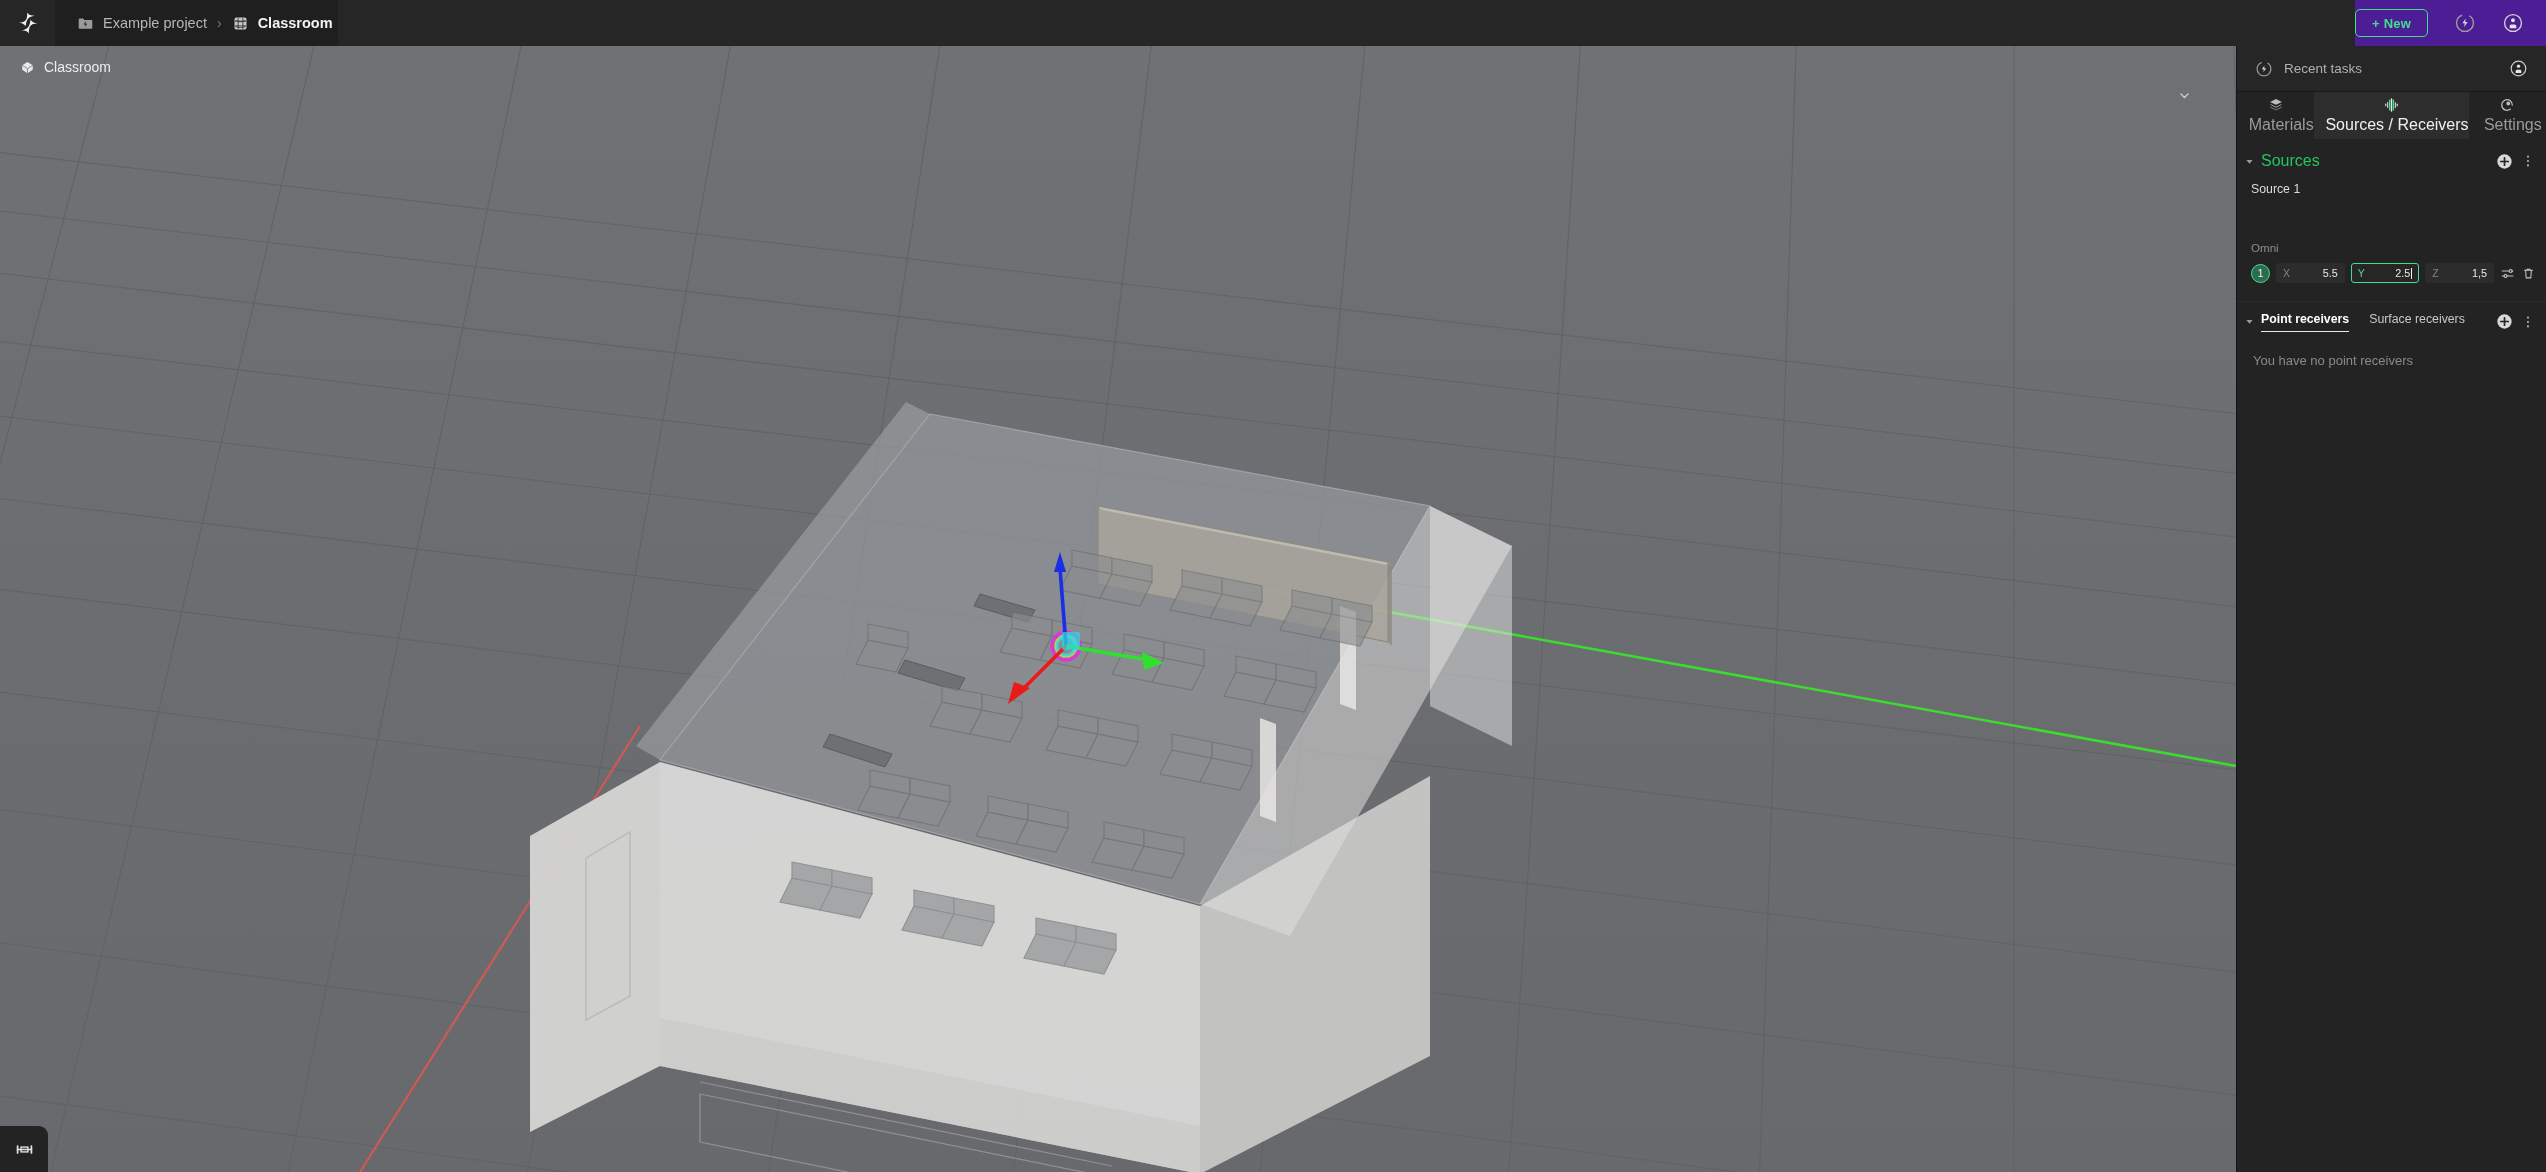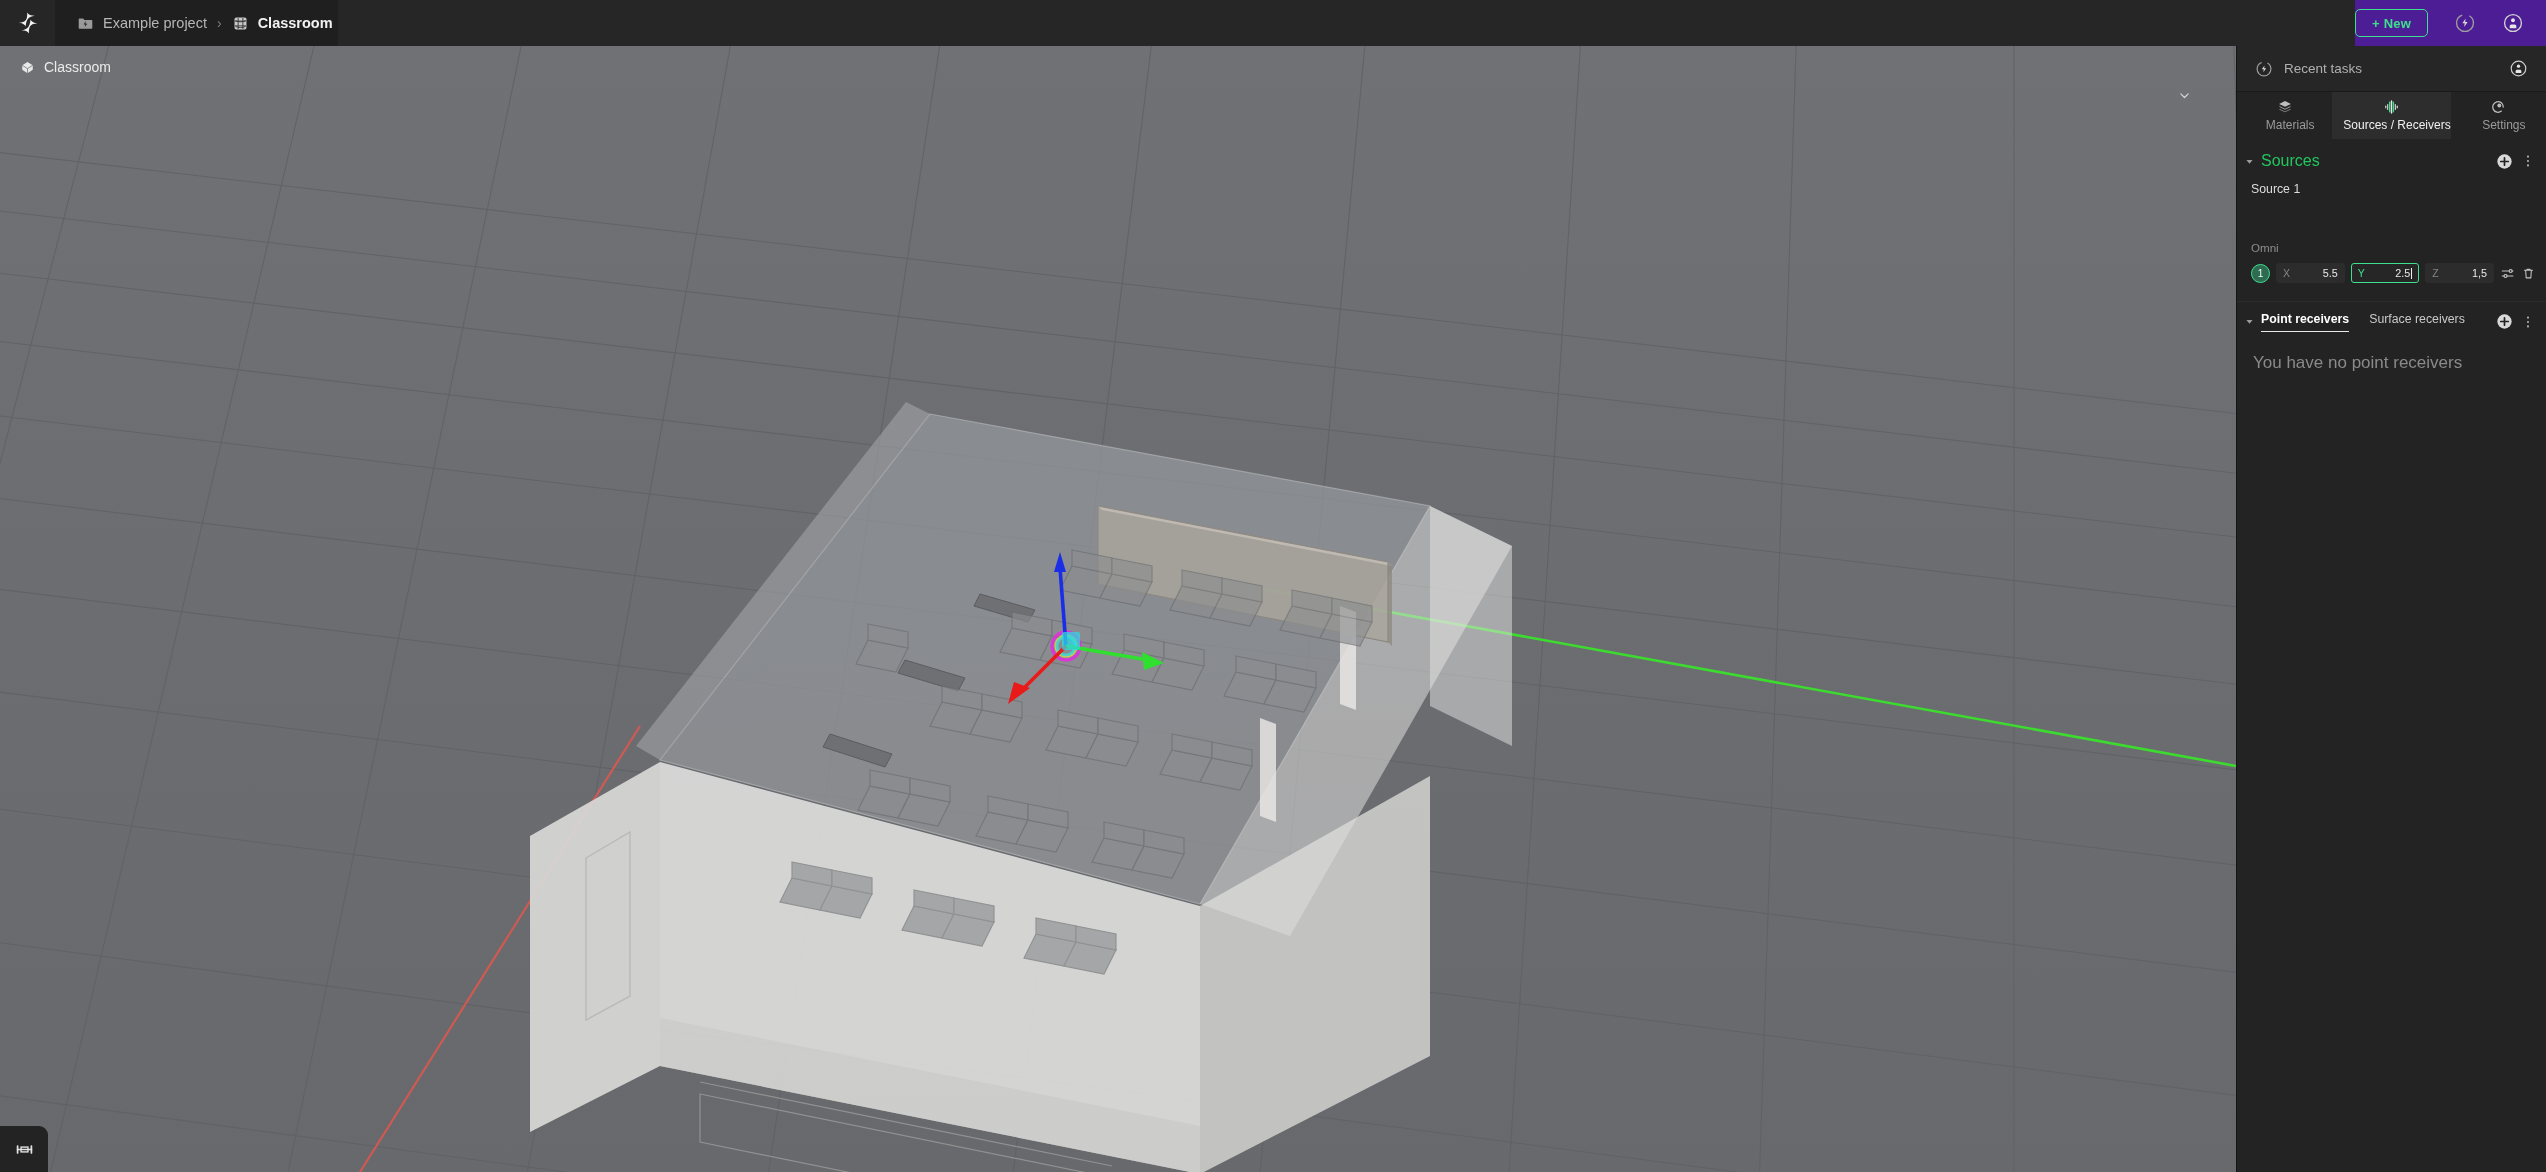--- a/index.html
+++ b/index.html
@@ -92,21 +92,21 @@
   .sim-chip-txt{ font-size:12.8px; color:#eaeaea; font-weight:bold; flex:1 1 auto; }
   .kebab{ width:18px; height:18px; display:block; cursor:pointer; flex:0 0 18px; }
 
   .rp-tabs{ display:flex; flex:0 0 47px; height:47px; }
   .rp-tab{
     flex:1 1 0; display:flex; flex-direction:column; align-items:center; justify-content:center;
     gap:3px; cursor:pointer; background:#232323; position:relative;
   }
   .rp-tab.active{ background:#2d2d2d; }
   .rp-tab-ico{ width:16px; height:16px; display:block; }
-  .rp-tab-txt{ font-size:12px; color:#9b9b9b; white-space:nowrap;margin-left:11px; }
+  .rp-tab-txt{ font-size:16px; color:#9b9b9b; white-space:nowrap;margin-left:11px; }
   .rp-tab.active .rp-tab-txt{ color:#f0f0f0; }
 
   .rp-scroll{ flex:1 1 auto; overflow:hidden; }
 
   .sec-head{
     height:32px; display:flex; align-items:center; padding:0 10px 0 8px; gap:7px; margin-top:6px;
   }
   .tri{ width:9px; height:9px; display:block; flex:0 0 9px; cursor:pointer; }
   .sec-title{ font-size:16px; color:#22c55e; font-weight:normal; }
   .sec-spacer{ flex:1 1 auto; }
@@ -138,21 +138,21 @@
   .recv-head{
     height:34px; display:flex; align-items:center; padding:0 10px 0 8px; gap:7px;
     margin-top:10px; border-top:1px solid #2c2c2c; padding-top:6px;
   }
   .recv-tabs{ display:flex; gap:20px; align-items:center; }
   .recv-tab{ font-size:12.3px; color:#c9c9c9; cursor:pointer; position:relative; padding-bottom:5px; }
   .recv-tab.active{ color:#ffffff; font-weight:bold; }
   .recv-tab.active:after{
     content:""; position:absolute; left:0; right:0; bottom:-1px; height:1.5px; background:#e8e8e8;
   }
-  .empty-msg{ font-size:17px; color:#8a8a8a; padding:18px 0 0 16px; }
+  .empty-msg{ font-size:13px; color:#8a8a8a; padding:18px 0 0 16px; }
 </style>
 </head>
 <body>
 
 <div class="app">
 
   <div class="topbar">
 
     <div class="logo-cell">
       <svg class="logo-mark" viewBox="0 0 24 24">

